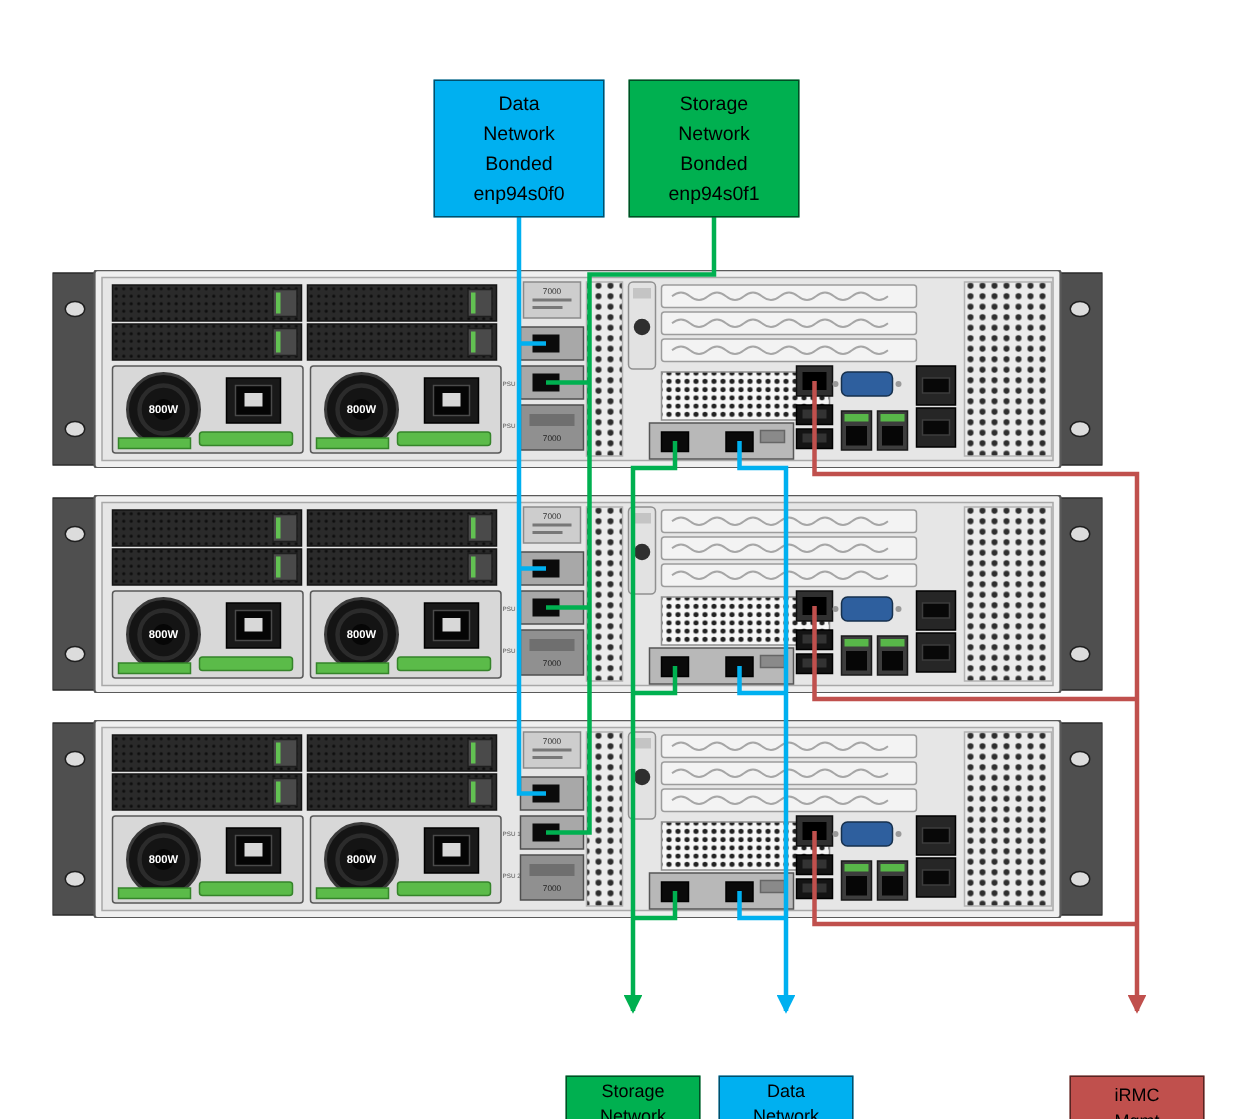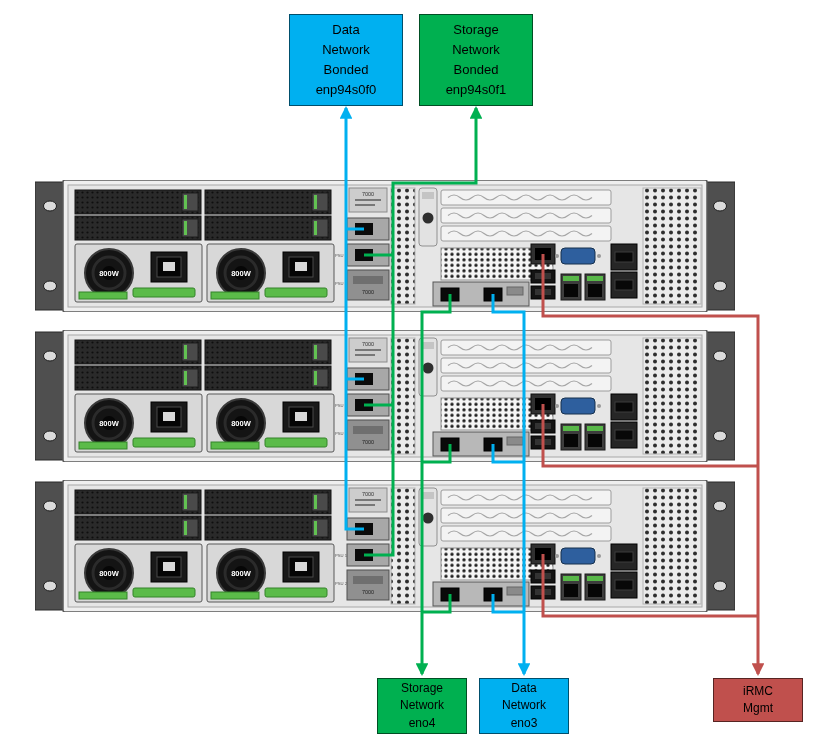--- a/index.html
+++ b/index.html
@@ -3,21 +3,21 @@
 <meta charset="utf-8">
 <style>
   html,body{margin:0;padding:0;background:#fff;}
   .canvas{position:relative;width:830px;height:746px;background:#ffffff;overflow:hidden;
           font-family:"Liberation Sans",sans-serif;}
   .canvas svg{position:absolute;left:0;top:0;}
   svg text{font-family:"Liberation Sans",sans-serif;}
   .netbox{position:absolute;display:flex;align-items:center;justify-content:center;
           text-align:center;white-space:pre-line;box-sizing:border-box;
           font:13px/1.55 "Liberation Sans",sans-serif;color:#000;
-          border:1px solid rgba(0,0,0,.55);}
+          border:1px solid rgba(0,0,0,.55);margin-top:39px;}
   #box-data-bonded   {left:289px;top:14px;width:114px;height:92px;background:#00b0f0;}
   #box-storage-bonded{left:419px;top:14px;width:114px;height:92px;background:#00b050;}
   #box-storage-eno4  {left:377px;top:678px;width:90px;height:56px;background:#00b050;font-size:12px;line-height:1.45;}
   #box-data-eno3     {left:479px;top:678px;width:90px;height:56px;background:#00b0f0;font-size:12px;line-height:1.45;}
   #box-irmc          {left:713px;top:678px;width:90px;height:44px;background:#c0504d;color:#000000;font-size:12px;line-height:1.45;}
 </style>
 </head>
 <body>
 
 <div class="canvas">

